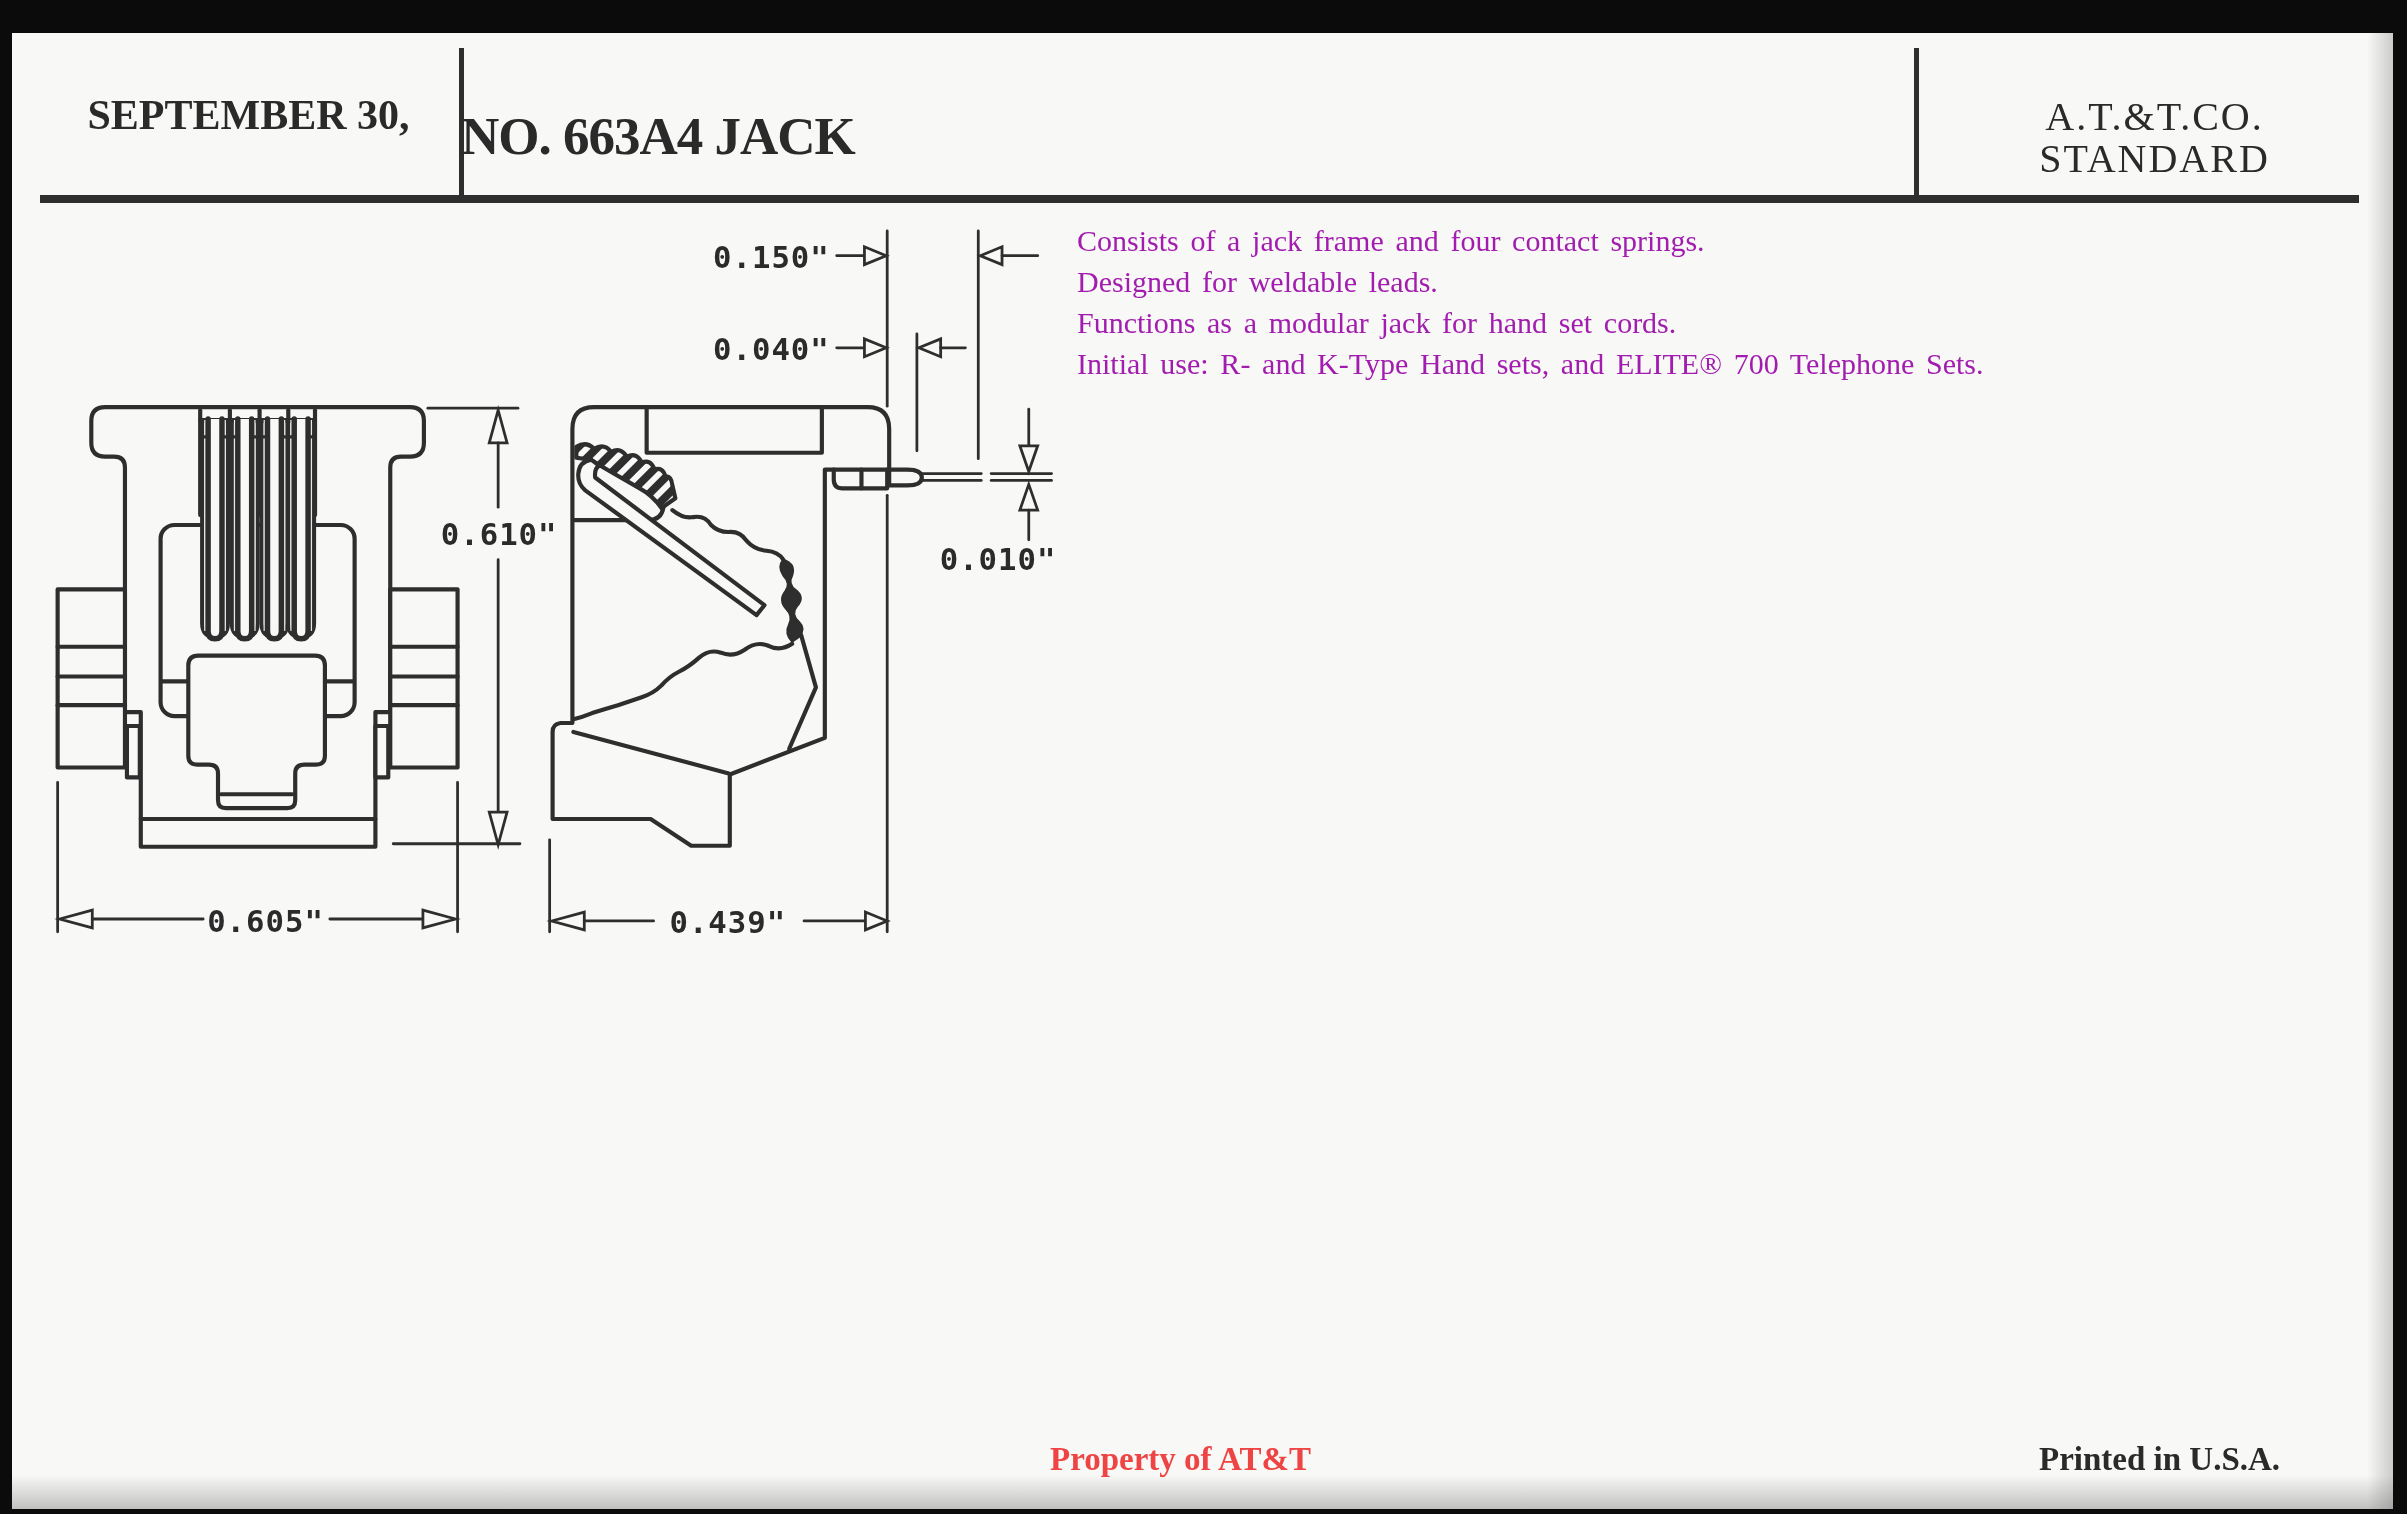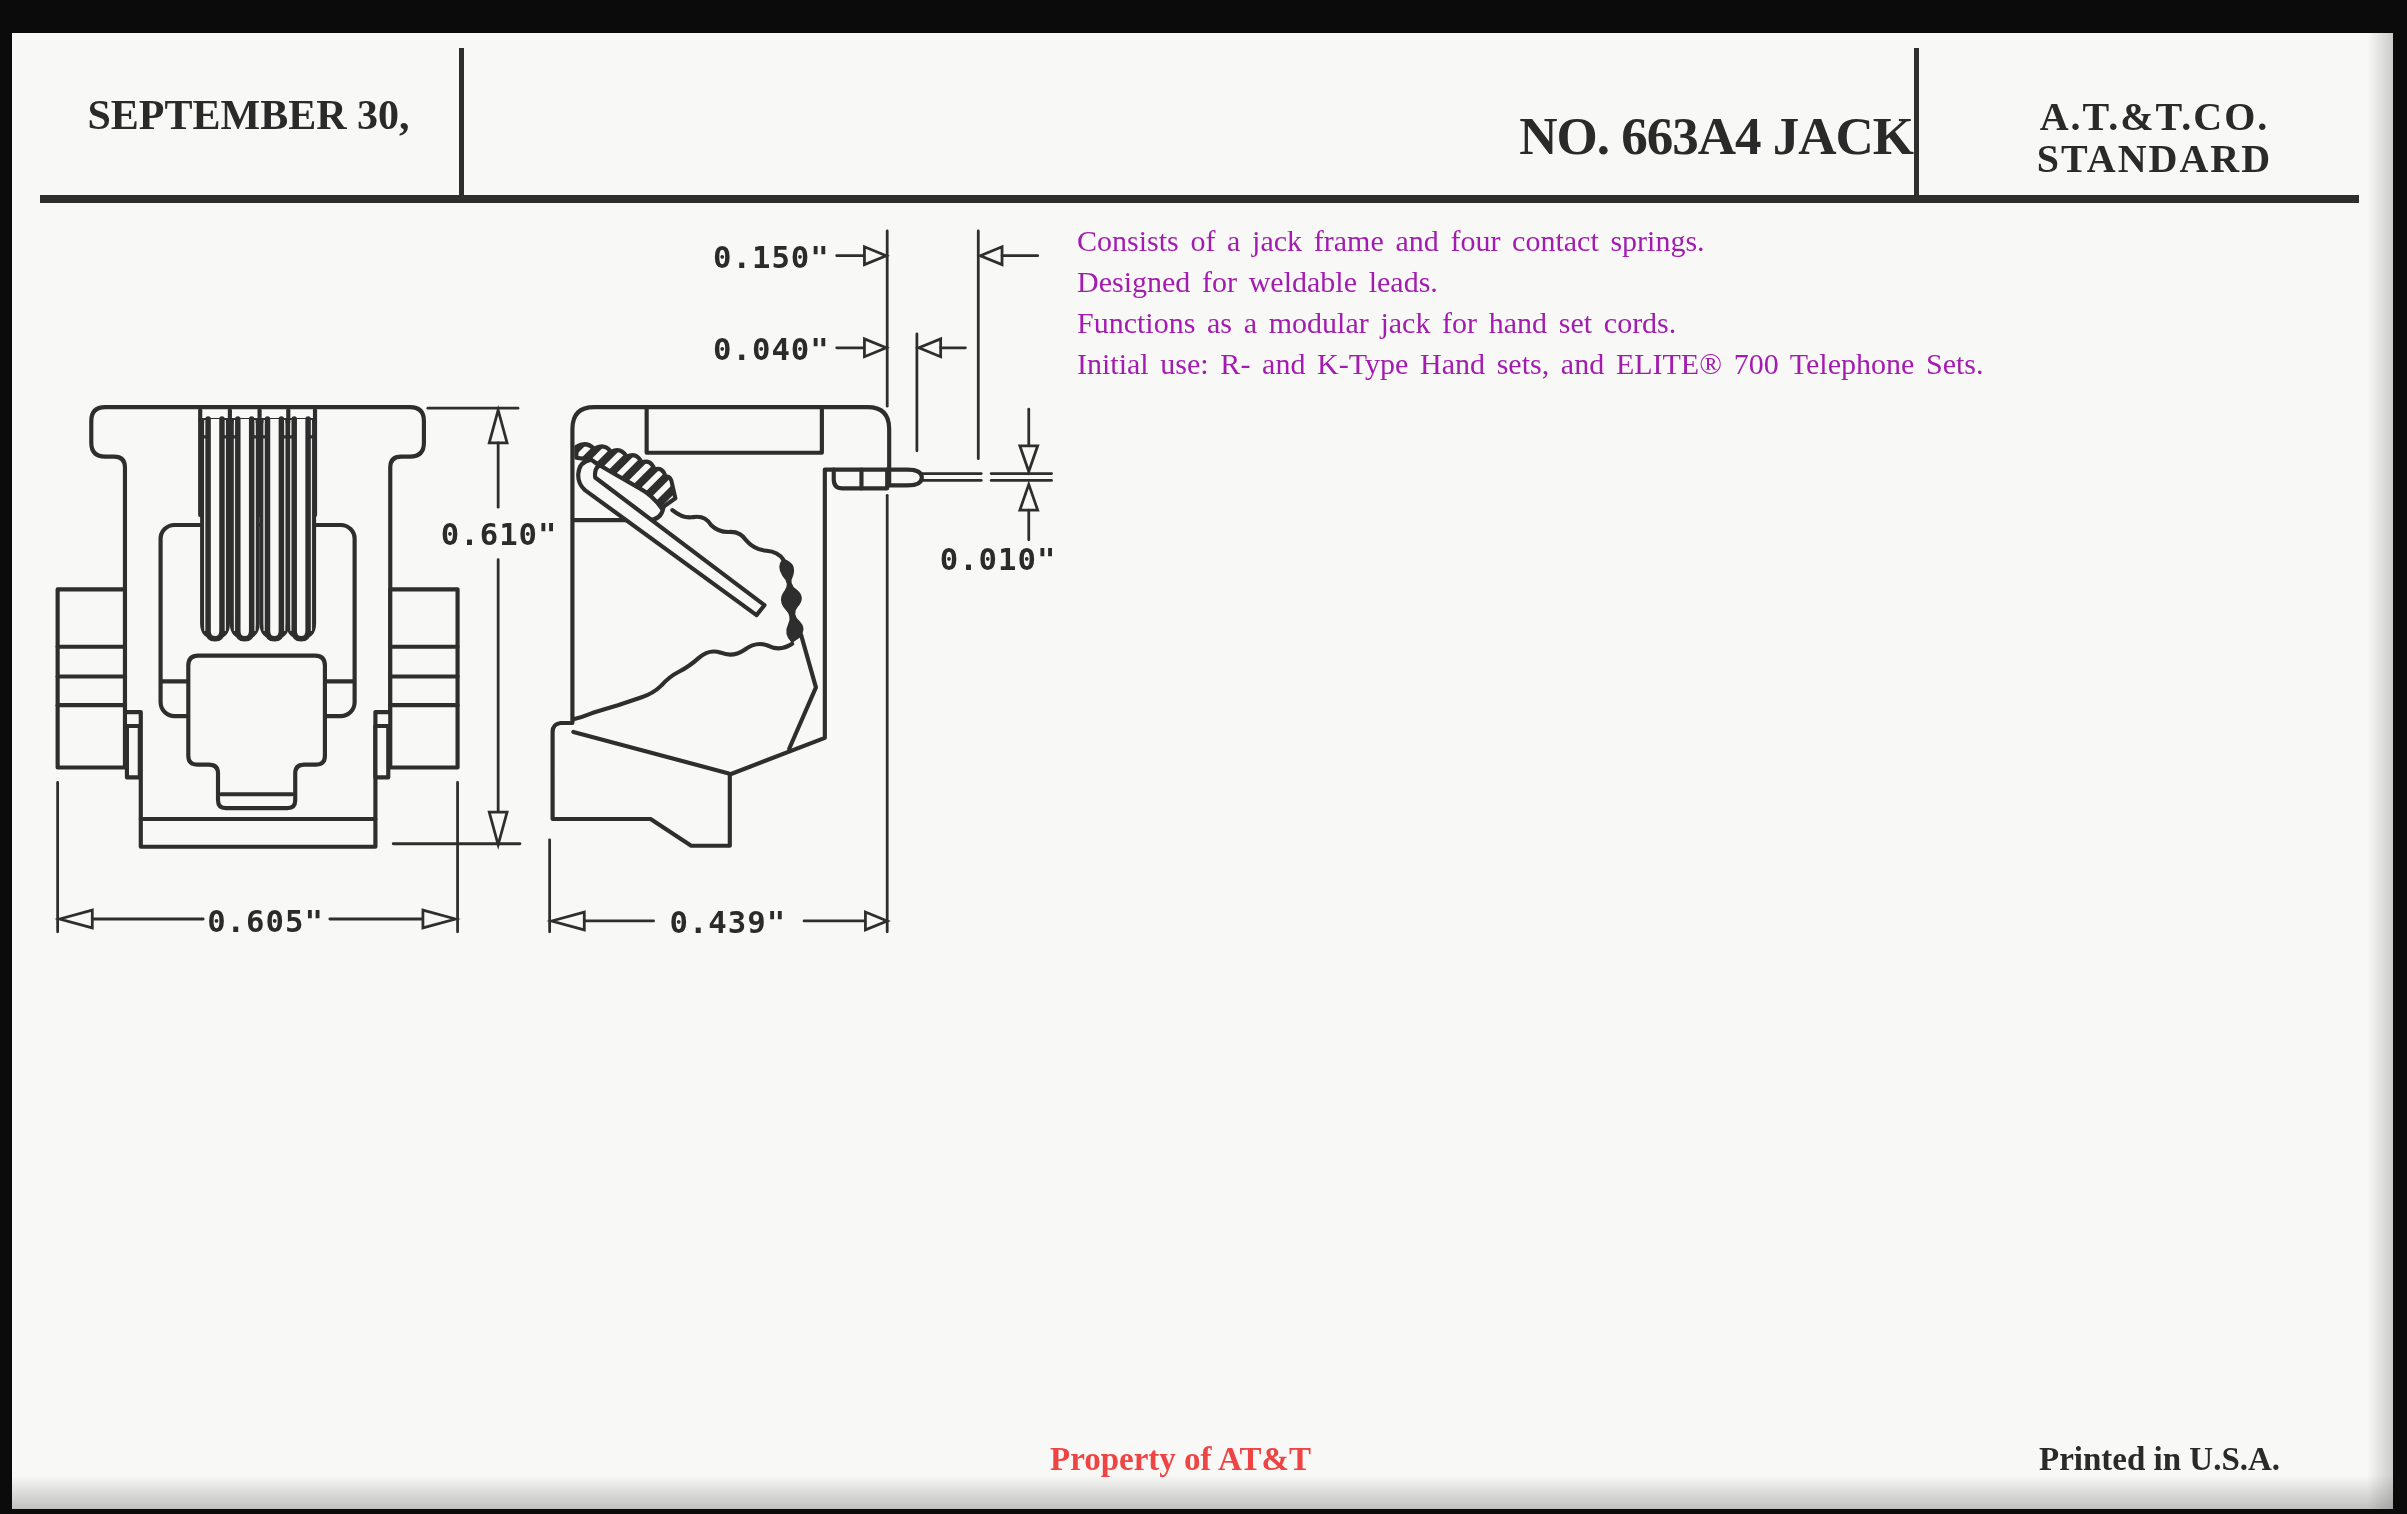--- a/index.html
+++ b/index.html
@@ -15,26 +15,26 @@
   
   .date-block{
     position:absolute;left:10px;top:61px;width:453px;
     text-align:center;font-weight:bold;font-size:42px;line-height:43px;
     color:#2a2a2a;letter-spacing:0px;
   }
   .vdivider{position:absolute;top:15px;width:5px;height:155px;background:#2e2e2e;}
   .vdiv-left{left:447px;}
   .vdiv-right{left:1902px;}
   .title-block{
-    position:absolute;left:449px;top:73px;width:1452px;text-align:right;
+    position:absolute;left:449px;top:73px;width:1452px;text-align:left;
     font-weight:bold;font-size:53px;letter-spacing:-1px;color:#2a2a2a;
   }
   .org-block{
     position:absolute;left:1904px;top:63px;width:477px;text-align:center;
-    font-weight:bold;font-size:40px;line-height:42px;letter-spacing:2px;color:#2a2a2a;
+    font-weight:normal;font-size:40px;line-height:42px;letter-spacing:2px;color:#2a2a2a;
   }
   .hrule{
     position:absolute;left:28px;top:162px;width:2319px;height:8px;background:#2e2e2e;
   }
   
   .desc{
     position:absolute;left:1065px;top:187px;width:1188px;
     font-size:30px;line-height:41px;color:#a21caf;word-spacing:0.14em;
   }
   

